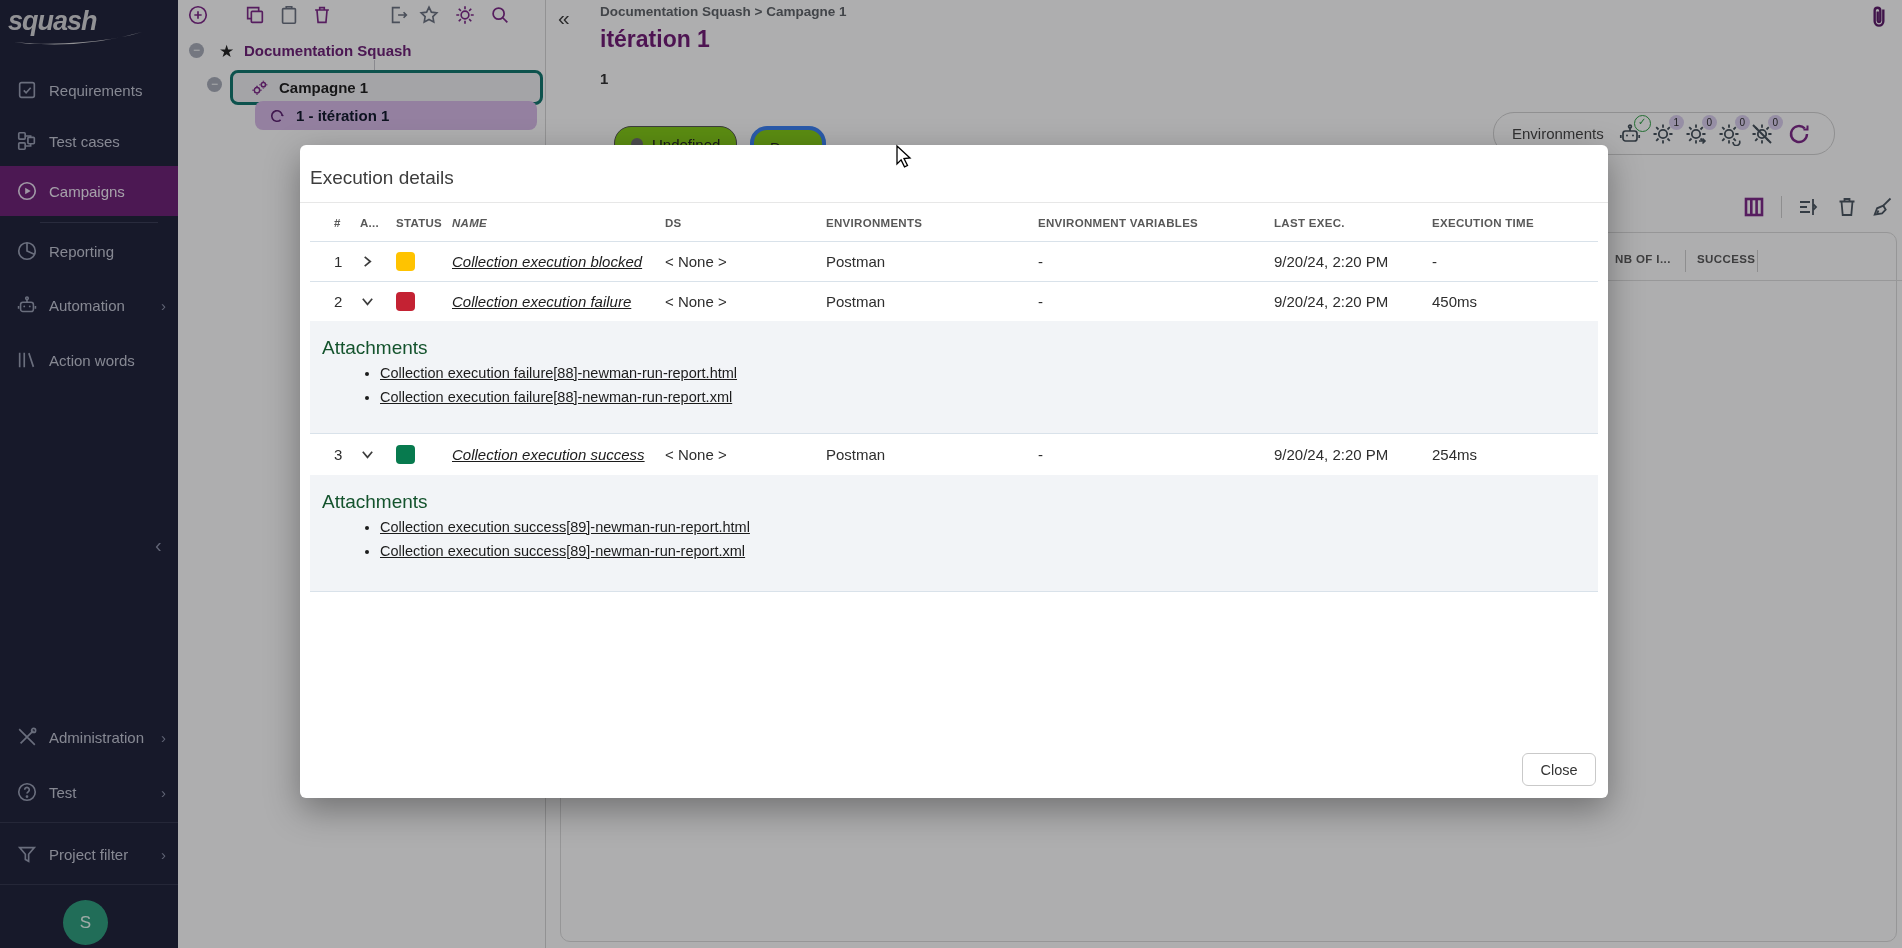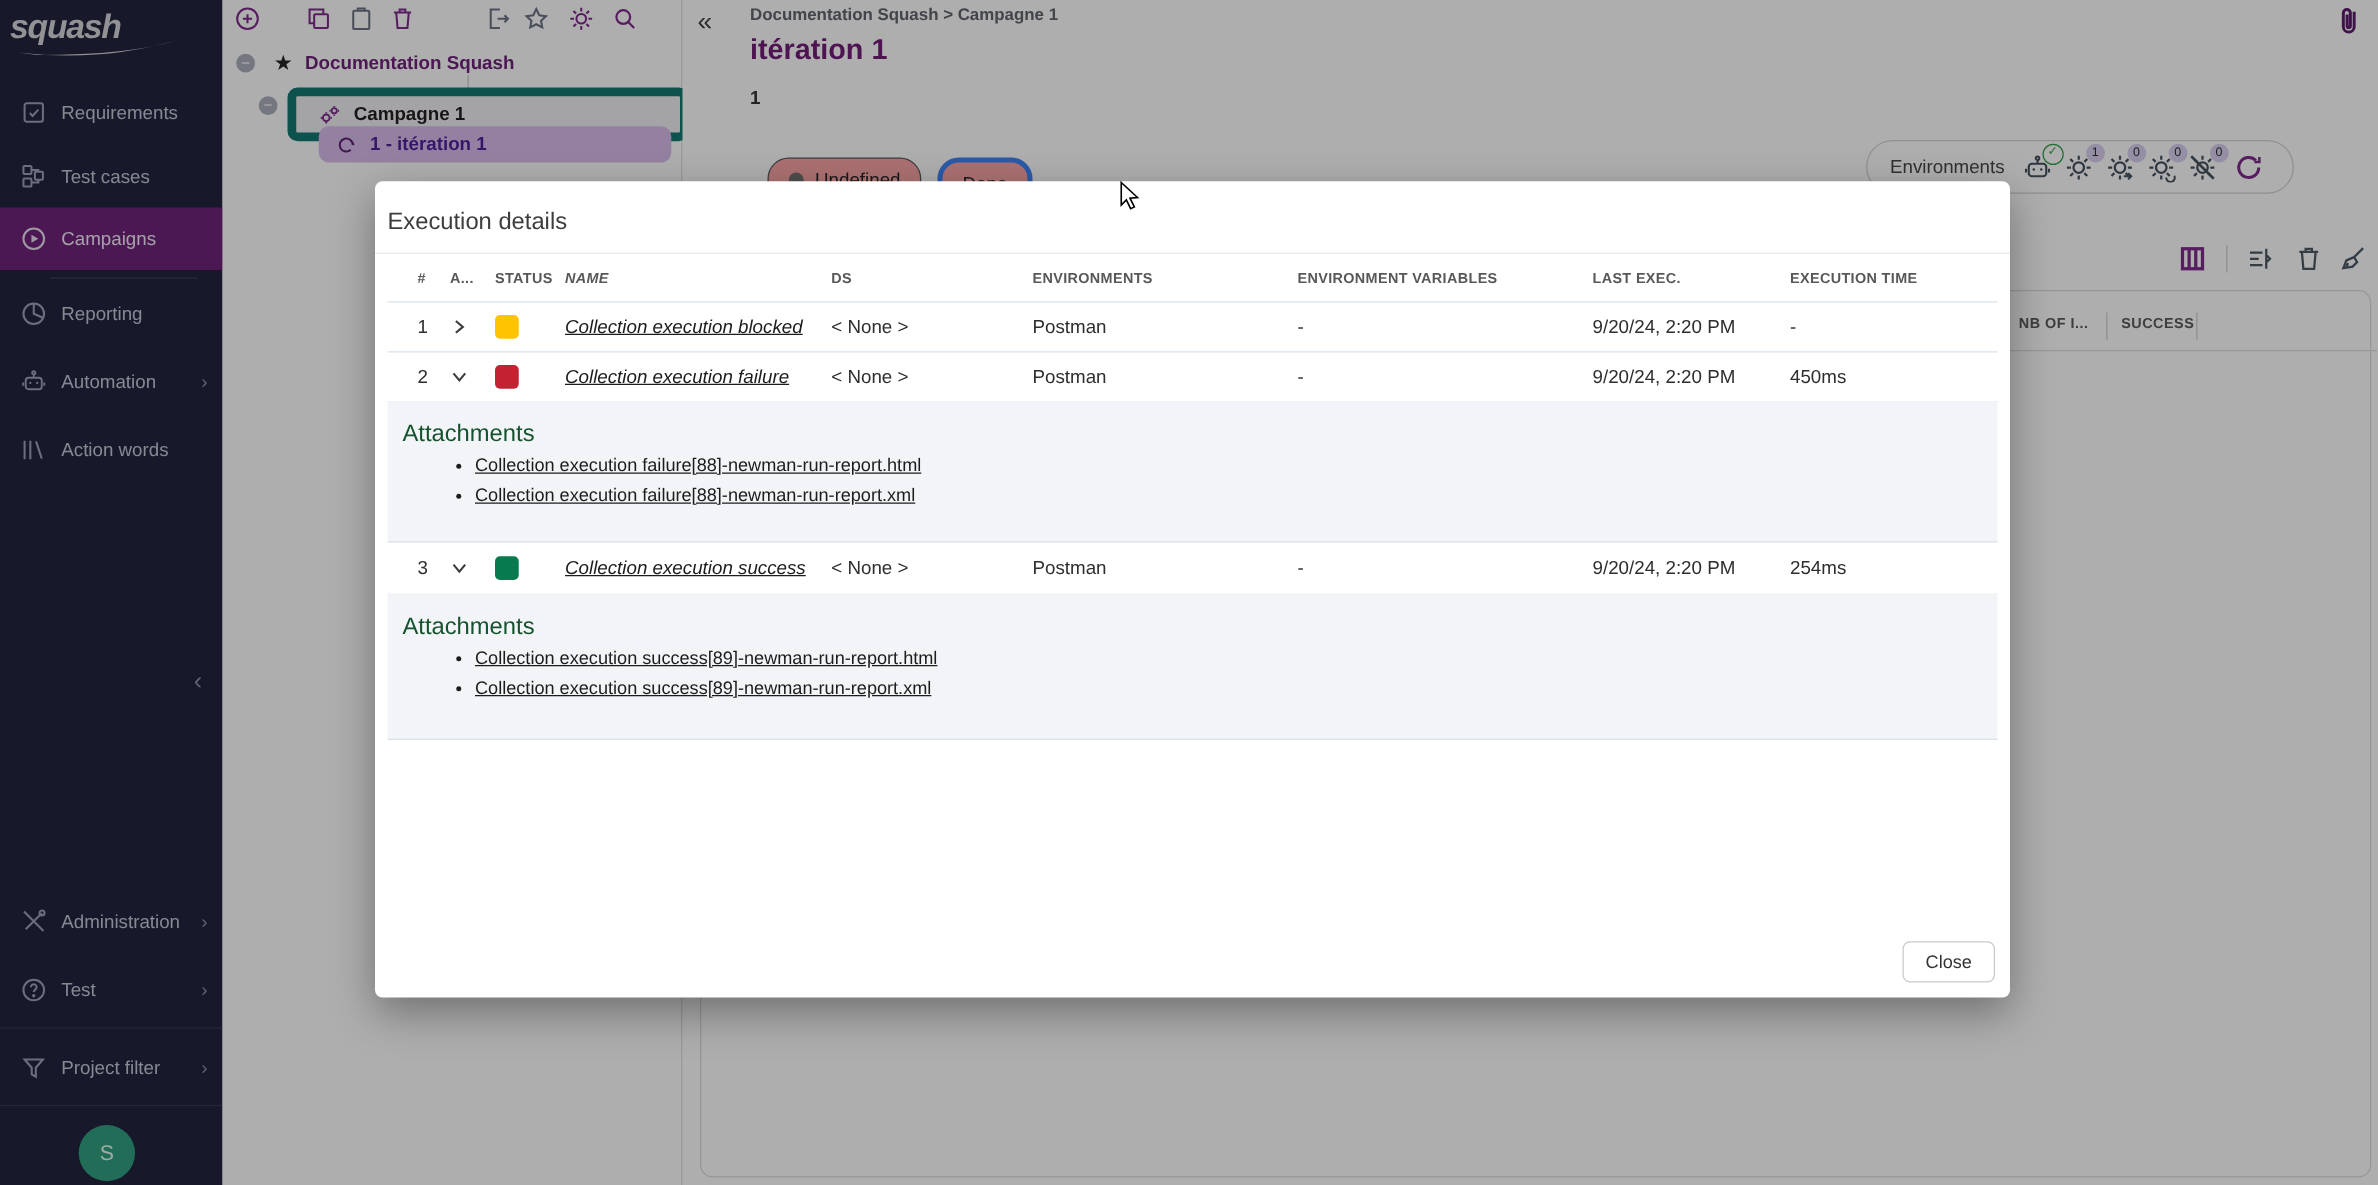--- a/index.html
+++ b/index.html
@@ -32,21 +32,21 @@
   .conn{position:absolute;background:#c9c9cf;}
   .minus-dot{position:absolute;width:15px;height:15px;border-radius:50%;background:#a9aeba;color:#fff;
              font-size:12px;line-height:14px;text-align:center;cursor:pointer;}
 
   
   .main{position:absolute;left:546px;top:0;width:1356px;height:948px;background:#fff;z-index:1;}
   .breadcrumb{position:absolute;left:54px;top:4px;color:#5f6368;font-weight:bold;font-size:13.5px;}
   .pagetitle{position:absolute;left:54px;top:26px;color:#701a75;font-weight:bold;font-size:23px;}
   .subtitle{position:absolute;left:54px;top:70px;color:#303030;font-weight:bold;font-size:15px;}
   .backchev{position:absolute;left:12px;top:6px;color:#3c3c3c;font-size:21px;cursor:pointer;}
-  .statuspill{position:absolute;top:126px;height:34px;border-radius:17px;background:#fca5a5;
+  .statuspill{position:absolute;top:126px;height:34px;border-radius:17px;background:#84cc16;
               display:flex;align-items:center;padding:0 16px;font-size:15px;color:#222;cursor:pointer;}
   .envbar{position:absolute;left:947px;top:112px;width:340px;height:41px;border:1px solid #d2d2d2;
           border-radius:21px;display:flex;align-items:center;background:#fff;}
   .envbar .elabel{margin-left:18px;font-size:15px;color:#454545;}
   .ebadge{position:absolute;top:-7px;right:-9px;width:15px;height:15px;border-radius:50%;
           background:#DCD0F0;color:#2b2b2b;font-size:10px;line-height:15px;text-align:center;}
   .envico{position:relative;width:24px;height:24px;margin-left:9px;cursor:pointer;}
   .card{position:absolute;left:14px;top:232px;width:1335px;height:708px;background:#fff;
         border:1px solid #dcdcdc;border-radius:10px;}
   .thead-label{position:absolute;top:253px;font-size:11.5px;font-weight:bold;color:#585858;
@@ -297,39 +297,39 @@
     <div class="conn" style="left:196px;top:60px;width:1px;height:24px"></div>
     <div class="conn" style="left:204px;top:84px;width:10px;height:1px"></div>
     <div class="conn" style="left:240px;top:98px;width:1px;height:18px"></div>
     <div class="conn" style="left:240px;top:116px;width:13px;height:1px"></div>
 
     <div class="minus-dot" style="left:11px;top:43px">−</div>
     <span class="abs" style="left:41px;top:41px;color:#222;font-size:17px">★</span>
     <span class="abs tnode-label" style="left:66px;top:42px;color:#6D2077">Documentation Squash</span>
 
     <div class="minus-dot" style="left:29px;top:77px">−</div>
-    <div class="pill" style="left:52px;top:70px;width:307px;background:#f1f1f4;border:7px solid #0f766e">
+    <div class="pill" style="left:52px;top:70px;width:307px;background:#f1f1f4;border:3px solid #0f766e">
       <span style="margin-left:18px;width:18px">
         <svg viewBox="0 0 24 24" width="18" height="18" fill="none" stroke="#7d2788" stroke-width="2">
           <circle cx="8" cy="15" r="3.6"></circle>
             <circle cx="16.5" cy="7.5" r="2.8"></circle>
           <path d="M8 10.5V9M8 21v-1.5M3.5 15H2M14 15h-1.5M16.5 3.5V2.3M16.5 12.7v-1.2M21.7 7.5h-1.2M12.5 7.5h-1.2"></path>
         </svg>
         </span>
       <span class="tnode-label" style="margin-left:10px;color:#1d1d1d">Campagne 1</span>
     </div>
 
     <div class="pill" style="left:77px;top:101px;width:282px;background:#D9BBE9">
       <span style="margin-left:13px;width:18px">
         <svg viewBox="0 0 24 24" width="18" height="18" fill="none" stroke="#5b2070" stroke-width="2.2">
           <path d="M19 12a7 7 0 10-2.2 5.1"></path>
             <path d="M19 12l1.5-2.5" stroke-dasharray="2 2"></path>
         </svg>
         </span>
-      <span class="tnode-label" style="margin-left:10px;color:#4c1d95">1 - itération 1</span>
+      <span class="tnode-label" style="margin-left:10px;color:#0f172a">1 - itération 1</span>
     </div>
   </div>
 
   <div class="main">
     <span class="backchev">«</span>
     <div class="breadcrumb">Documentation Squash &gt; Campagne 1</div>
     <div class="pagetitle">itération 1</div>
     <div class="subtitle">1</div>
 
     <div class="statuspill" style="left:68px;border:1px solid #555">

